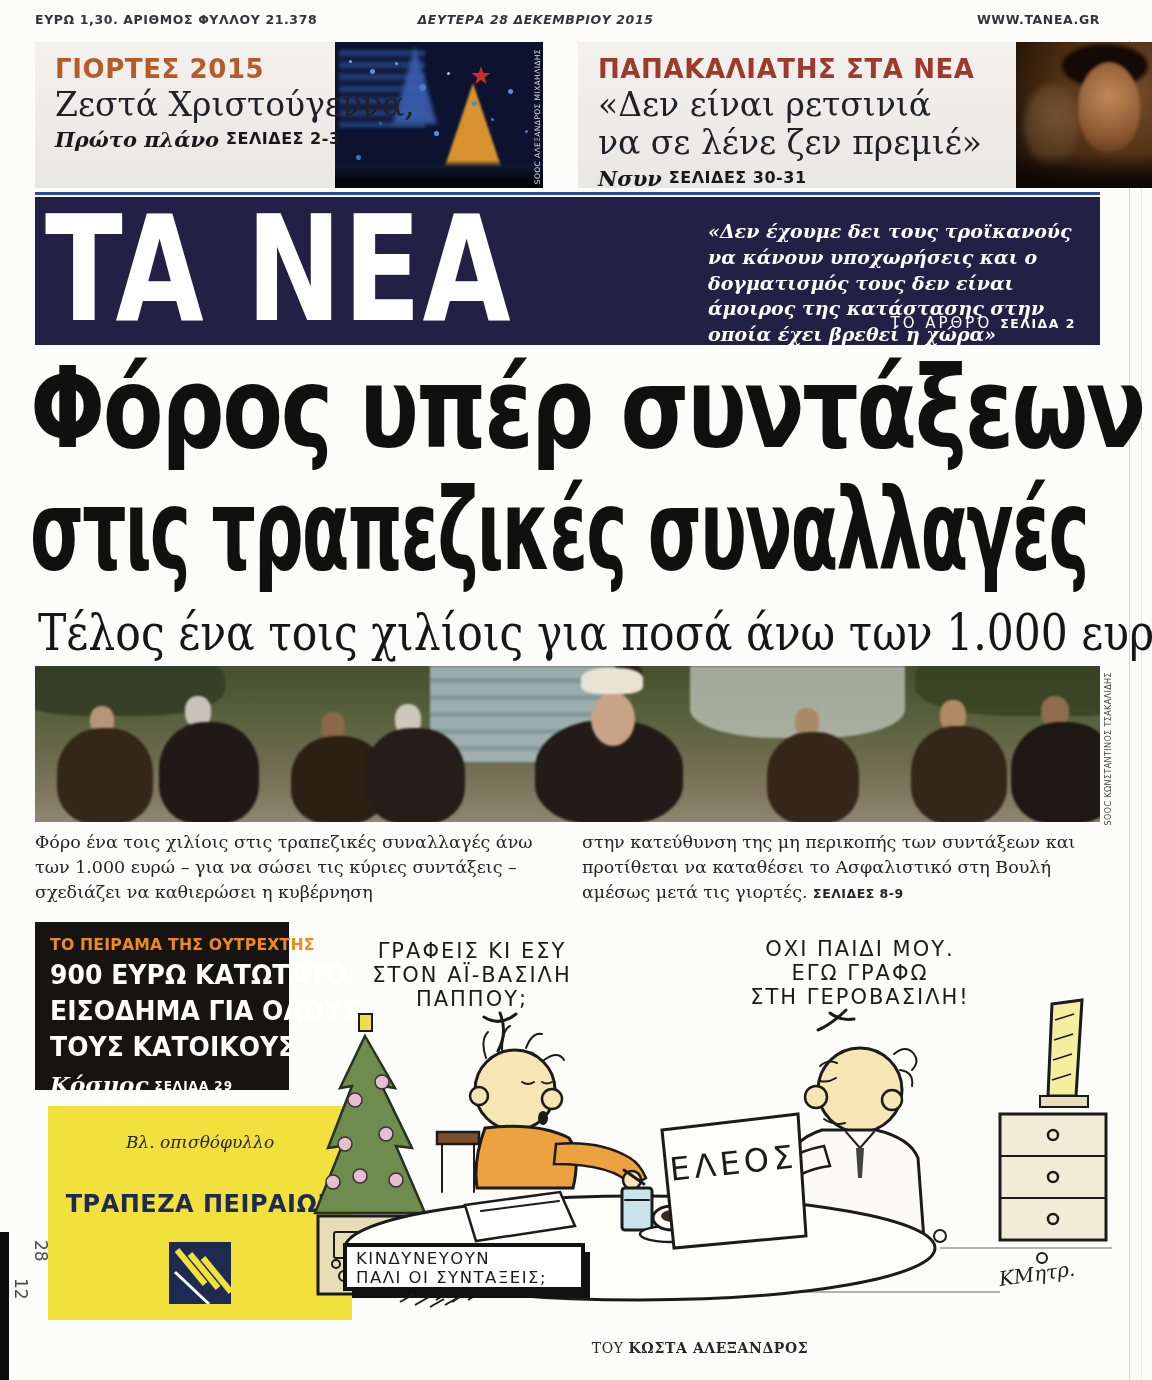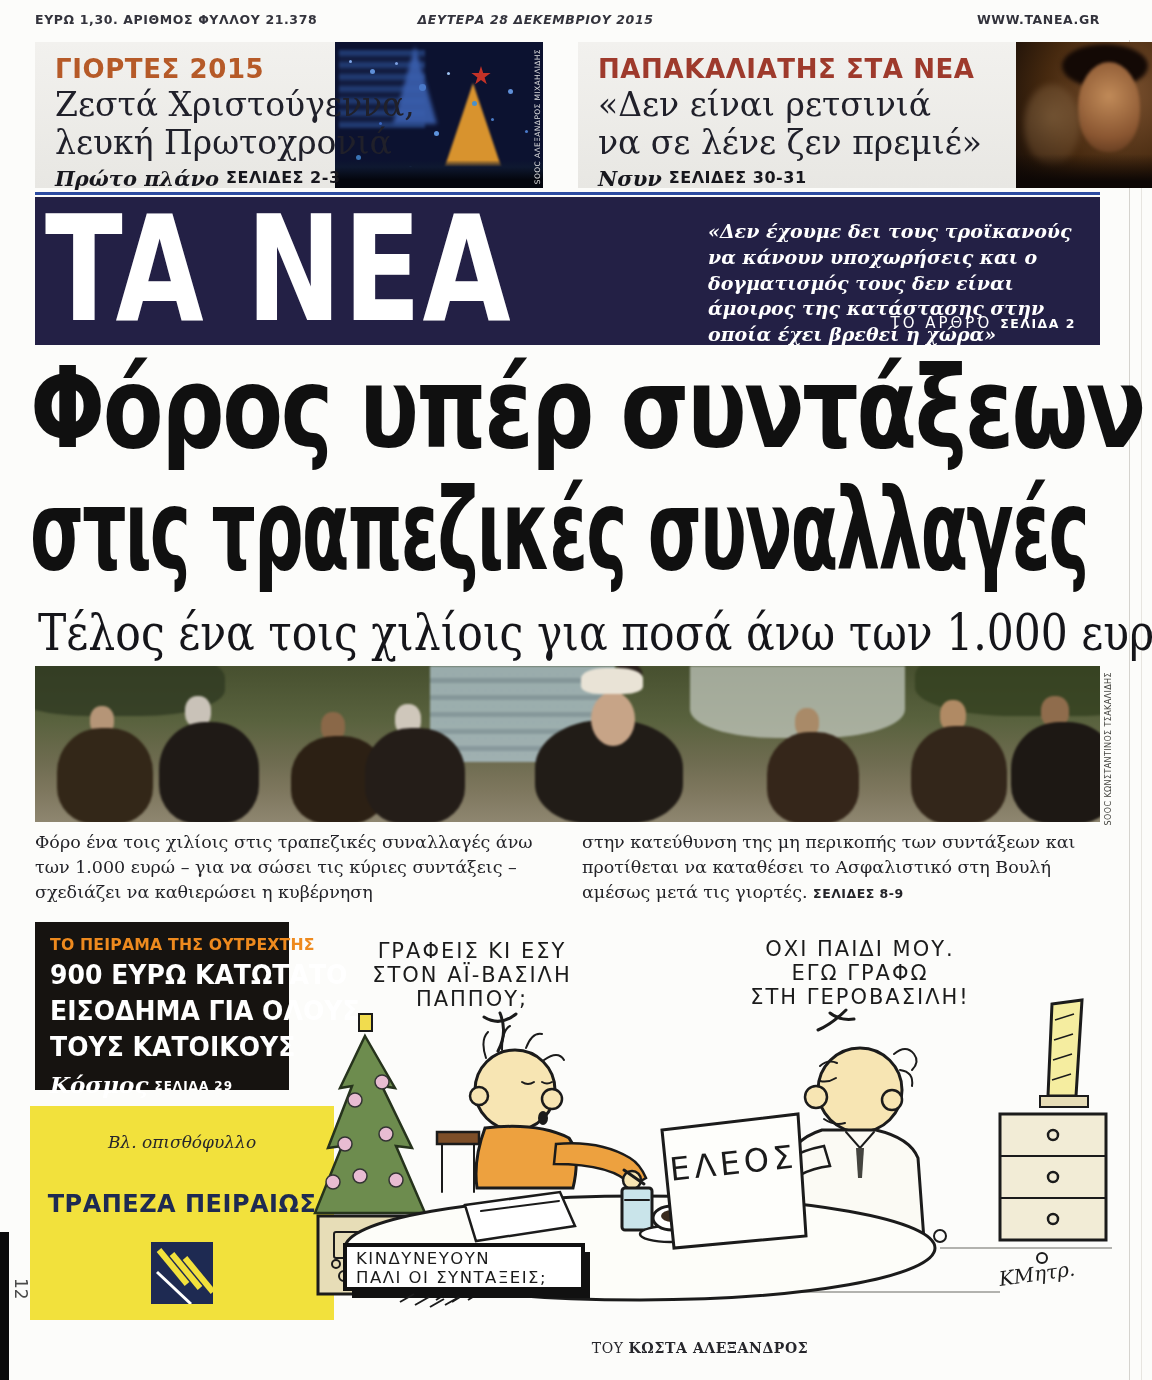--- a/index.html
+++ b/index.html
@@ -81,21 +81,21 @@
   .wbox .kick{color:#ee8a1e;font-size:16.5px;font-weight:bold;letter-spacing:.2px;
               transform:scaleX(.95);transform-origin:left;white-space:nowrap;}
   .wbox .t{color:#fff;font-weight:bold;font-size:27px;line-height:31px;white-space:nowrap;
            transform:scaleX(.93);transform-origin:left;margin-top:5px;}
   .wbox .sec{margin-top:9px;color:#fff;font-family:"DejaVu Serif",serif;font-style:italic;
              font-weight:bold;font-size:23px;}
   .wbox .sec .pg{font-family:"DejaVu Sans",sans-serif;font-style:normal;font-size:12px;
                  font-weight:bold;letter-spacing:1px;margin-left:6px;vertical-align:3px;}
 
   
-  .ad{position:absolute;left:30px;top:1106px;width:304px;height:214px;background:#f2e13c;text-align:center;}
+  .ad{position:absolute;left:48px;top:1106px;width:304px;height:214px;background:#f2e13c;text-align:center;}
   .ad .note{padding-top:26px;font-family:"DejaVu Serif",serif;font-style:italic;font-size:17px;color:#26262b;}
   .ad .brand{margin-top:38px;font-size:24px;font-weight:bold;color:#1e2a52;letter-spacing:.5px;}
   .ad .logo{margin:24px auto 0;width:62px;height:62px;display:block;}
 
   
   .cartoon{position:absolute;left:300px;top:918px;width:830px;height:430px;}
   .ln{stroke:#1b1b1b;stroke-width:3;fill:none;stroke-linecap:round;stroke-linejoin:round;}
   .ln2{stroke:#1b1b1b;stroke-width:2;fill:none;stroke-linecap:round;}
   .ct{font-family:"DejaVu Sans",sans-serif;font-size:21px;letter-spacing:2px;fill:#1b1b1b;}
   .ct-box{font-family:"DejaVu Sans",sans-serif;font-size:16.5px;letter-spacing:1.5px;fill:#1b1b1b;}
@@ -121,21 +121,20 @@
   <div class="topbar">
     <span class="tb-left">ΕΥΡΩ 1,30. ΑΡΙΘΜΟΣ ΦΥΛΛΟΥ 21.378</span>
     <span class="tb-center">ΔΕΥΤΕΡΑ 28 ΔΕΚΕΜΒΡΙΟΥ 2015</span>
     <span class="tb-right">WWW.TANEA.GR</span>
   </div>
 
   <div class="promo pleft">
     <div class="promo-text">
       <div class="promo-kicker">ΓΙΟΡΤΕΣ 2015</div>
       <div class="promo-title">Ζεστά Χριστούγεννα,</div>
-      <div class="promo-title">λευκή Πρωτοχρονιά</div>
       <div class="promo-foot">
         <span>Πρώτο πλάνο</span><span class="pages">ΣΕΛΙΔΕΣ 2-3</span>
       </div>
     </div>
     <div class="promo-photo">
       <div style="position:absolute;left:4px;top:8px;width:86px;height:78px;background:repeating-linear-gradient(180deg,#24407a 0 6px,#141f44 6px 12px);opacity:.85;filter:blur(1.5px);"></div>
       <div style="position:absolute;left:58px;top:4px;width:0;height:0;border-left:22px solid transparent;border-right:22px solid transparent;border-bottom:78px solid #3a5fae;filter:blur(2px);opacity:.9;"></div>
       <div style="position:absolute;right:38px;bottom:10px;width:0;height:0;border-left:32px solid transparent;border-right:32px solid transparent;border-bottom:95px solid #d8932e;filter:blur(1.2px);"></div>
       <div class="star"></div>
       <div style="position:absolute;left:14px;top:18px;width:3px;height:3px;border-radius:50%;background:#7fa7e8;box-shadow:22px 10px 0 1px #5f8fd8,46px 2px 0 #7c9fe0,72px 26px 0 2px #4a79c9,98px 12px 0 #9fc3f2,124px 42px 0 1px #4a90c9,30px 62px 0 #3a66c0,86px 72px 0 1px #5d93dd,142px 58px 0 #4a7ac4,8px 96px 0 1px #3a74b5,60px 106px 0 #6aa4ef,160px 30px 0 1px #5f8fd8,176px 70px 0 #4a79c9;"></div>

